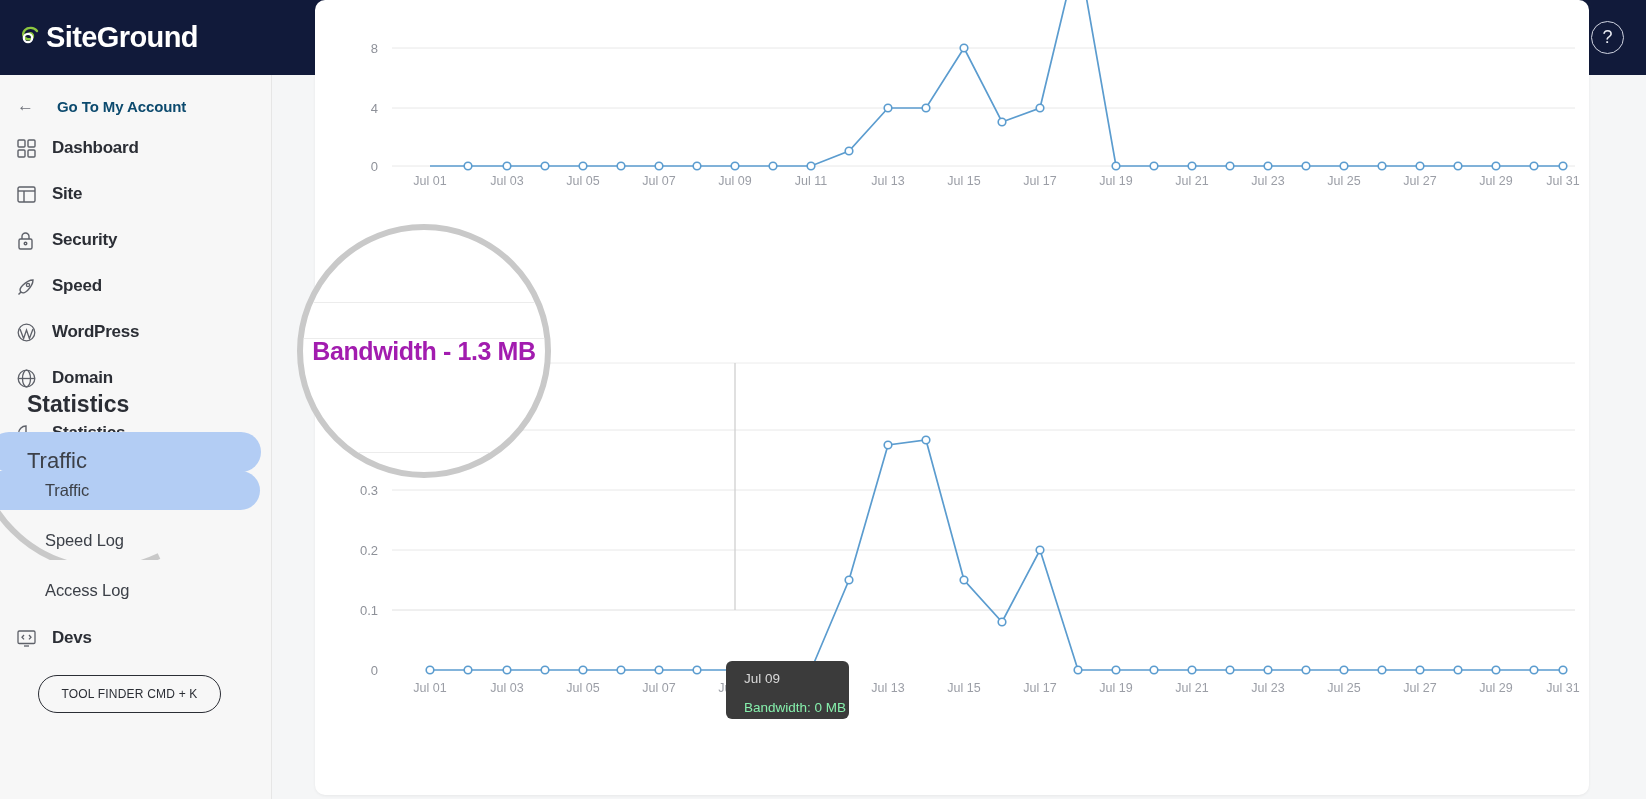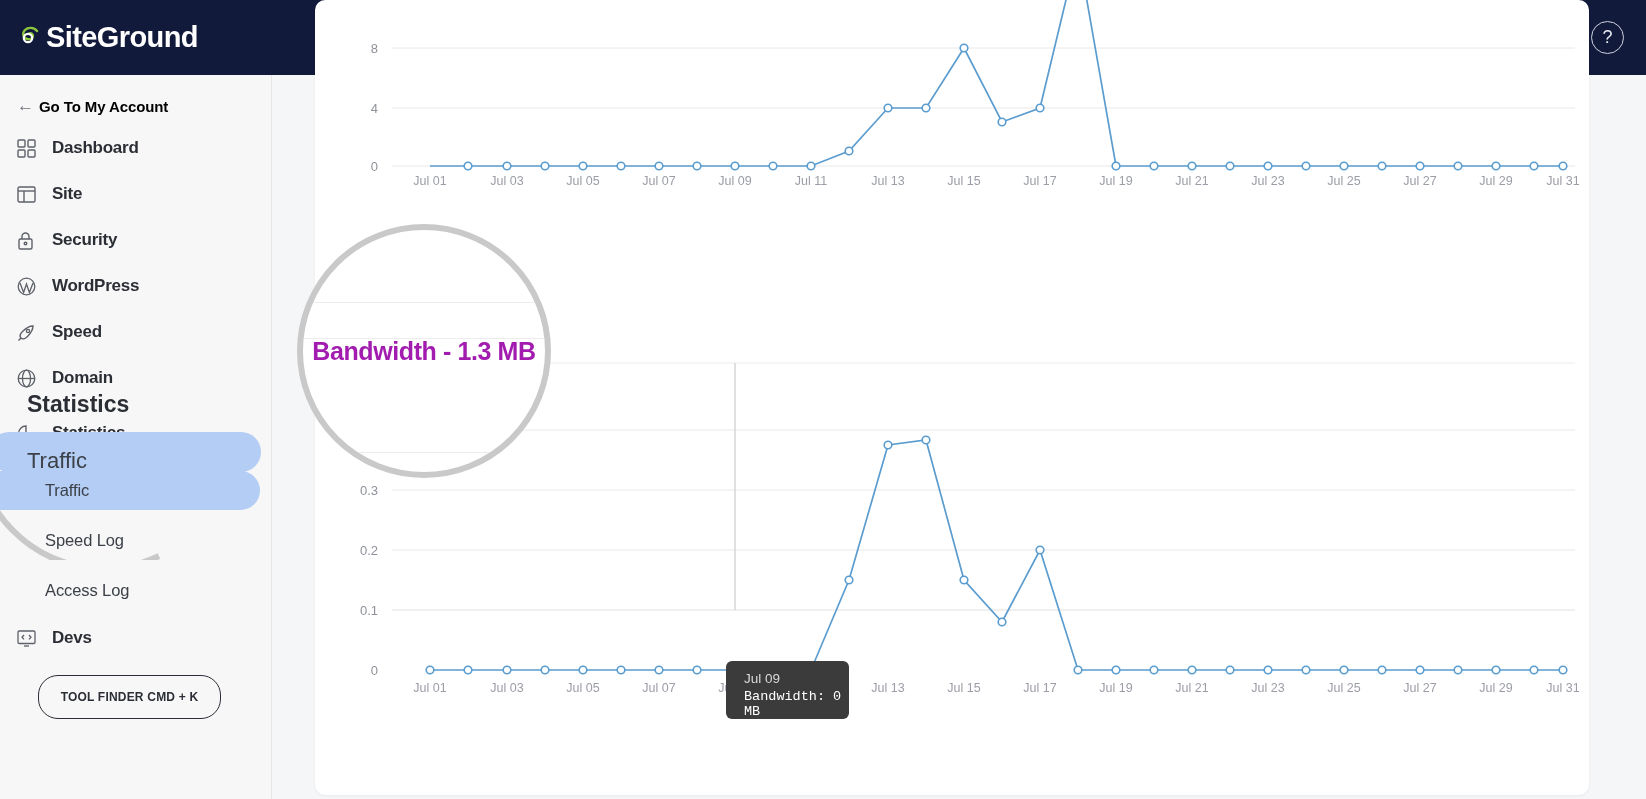--- a/index.html
+++ b/index.html
@@ -41,21 +41,21 @@
   .sidebar {
     position: absolute; left: 0; top: 75px; width: 272px; height: 724px;
     background: #f7f7f7; border-right: 1px solid #e6e6e6;
     padding-top: 12px;
   }
   .back-row {
     display: flex; align-items: center; height: 38px; padding-left: 17px;
     cursor: pointer;
   }
   .back-arrow { color: #6e7179; font-size: 17px; width: 22px; }
-  .back-label { font-size: 15px; font-weight: 700; color: #000000; letter-spacing: -0.1px; }
+  .back-label { font-size: 15px; font-weight: 700; color: #0c4a6e; letter-spacing: -0.1px; margin-left: 18px; }
 
   .nav-item {
     display: flex; align-items: center; height: 46px; padding-left: 17px;
     cursor: pointer;
   }
   .nav-icon {
     width: 26px; height: 22px; display: flex; align-items: center;
     color: #5e6169; flex: none;
   }
   .nav-label {
@@ -70,24 +70,24 @@
   .sub-item.active::before {
     content: ""; position: absolute; left: 0; top: 6px;
     width: 260px; height: 39px; background: #b3cdf4; border-radius: 0 20px 20px 0;
   }
   .sub-label {
     font-size: 16.5px; color: #3c4048; position: relative;
     letter-spacing: -0.1px;
   }
   .sub-item.active .sub-label { color: #3c4048; }
   .toolfinder {
-    margin: 14px 0 0 38px; width: 183px; height: 44px;
+    margin: 14px 0 0 38px; width: 183px; height: 38px;
     border: 1.4px solid #2b2e35; border-radius: 20px;
     display: flex; align-items: center; justify-content: center;
-    font-size: 12px; font-weight: 700; color: #2b2e35; letter-spacing: .2px;
+    font-size: 12px; font-weight: 400; color: #2b2e35; letter-spacing: .2px;
     cursor: pointer; background: transparent;
   }
 
   
   .main { position: absolute; left: 272px; top: 75px; width: 1374px; height: 724px; }
   .card {
     position: absolute; left: 43px; top: -75px; width: 1274px; height: 795px;
     background: #ffffff; border-radius: 10px;
     box-shadow: 0 1px 3px rgba(0,0,0,.06);
   }
@@ -99,21 +99,21 @@
   .plot { position: absolute; left: 0; top: 0; width: 100%; height: 100%; }
   .plot svg { display: block; }
 
   
   .tooltip {
     position: absolute; left: 411px; top: 361px; width: 123px; height: 58px;
     background: #3b3b3b; border-radius: 6px; padding: 10px 0 0 18px;
     color: #d8d8d8; pointer-events: none;
   }
   .tt-title { font-size: 13.5px; color: #d9d9d9; }
-  .tt-value { font-size: 13.5px; color: #ffffff; margin-top: 3px; font-family: Liberation Mono, monospace; }
+  .tt-value { font-size: 13.5px; color: #86efac; margin-top: 14px; }
 
   
   .lens {
     position: absolute; left: 297px; top: 224px; width: 254px; height: 254px;
     border-radius: 50%; border: 6px solid #c9c9c9;
     background: rgba(255,255,255,0.97);
     display: flex; align-items: center; justify-content: center;
     z-index: 40; overflow: hidden;
   }
   .lens-text {
@@ -189,37 +189,37 @@
           <rect x="2" y="8" width="13" height="10" rx="1.5"></rect>
           <path d="M5 8V5.5a3.5 3.5 0 017 0V8"></path>
             <circle cx="8.5" cy="12.5" r="1.3"></circle>
         </svg>
       </span>
       <span class="nav-label">Security</span>
     </div>
 
     <div class="nav-item">
       <span class="nav-icon">
-        <svg width="19" height="19" viewBox="0 0 19 19" fill="none" stroke="#5e6169" stroke-width="1.3">
-          <circle cx="9.5" cy="9.5" r="8.3"></circle>
-          <path d="M3 6l3.6 9.5L9.5 7l2.9 8.5L16 6"></path>
-        </svg>
-      </span>
-      <span class="nav-label">WordPress</span>
-    </div>
-
-    <div class="nav-item">
-      <span class="nav-icon">
         <svg width="19" height="19" viewBox="0 0 19 19" fill="none" stroke="#5e6169" stroke-width="1.4">
           <path d="M4 15c-1.5-1.5-1-4 1.5-6.5S12 3 16 3c0 4-3 8-5.5 10.5S5.5 16.5 4 15z"></path>
           <circle cx="11" cy="8" r="1.6"></circle>
             <path d="M4 15l-2.5 2.5"></path>
         </svg>
       </span>
       <span class="nav-label">Speed</span>
+    </div>
+
+    <div class="nav-item">
+      <span class="nav-icon">
+        <svg width="19" height="19" viewBox="0 0 19 19" fill="none" stroke="#5e6169" stroke-width="1.3">
+          <circle cx="9.5" cy="9.5" r="8.3"></circle>
+          <path d="M3 6l3.6 9.5L9.5 7l2.9 8.5L16 6"></path>
+        </svg>
+      </span>
+      <span class="nav-label">WordPress</span>
     </div>
 
     <div class="nav-item">
       <span class="nav-icon">
         <svg width="19" height="19" viewBox="0 0 19 19" fill="none" stroke="#5e6169" stroke-width="1.3">
           <circle cx="9.5" cy="9.5" r="8.3"></circle>
             <ellipse cx="9.5" cy="9.5" rx="4" ry="8.3"></ellipse>
           <path d="M1.2 9.5h16.6"></path>
         </svg>
       </span>

